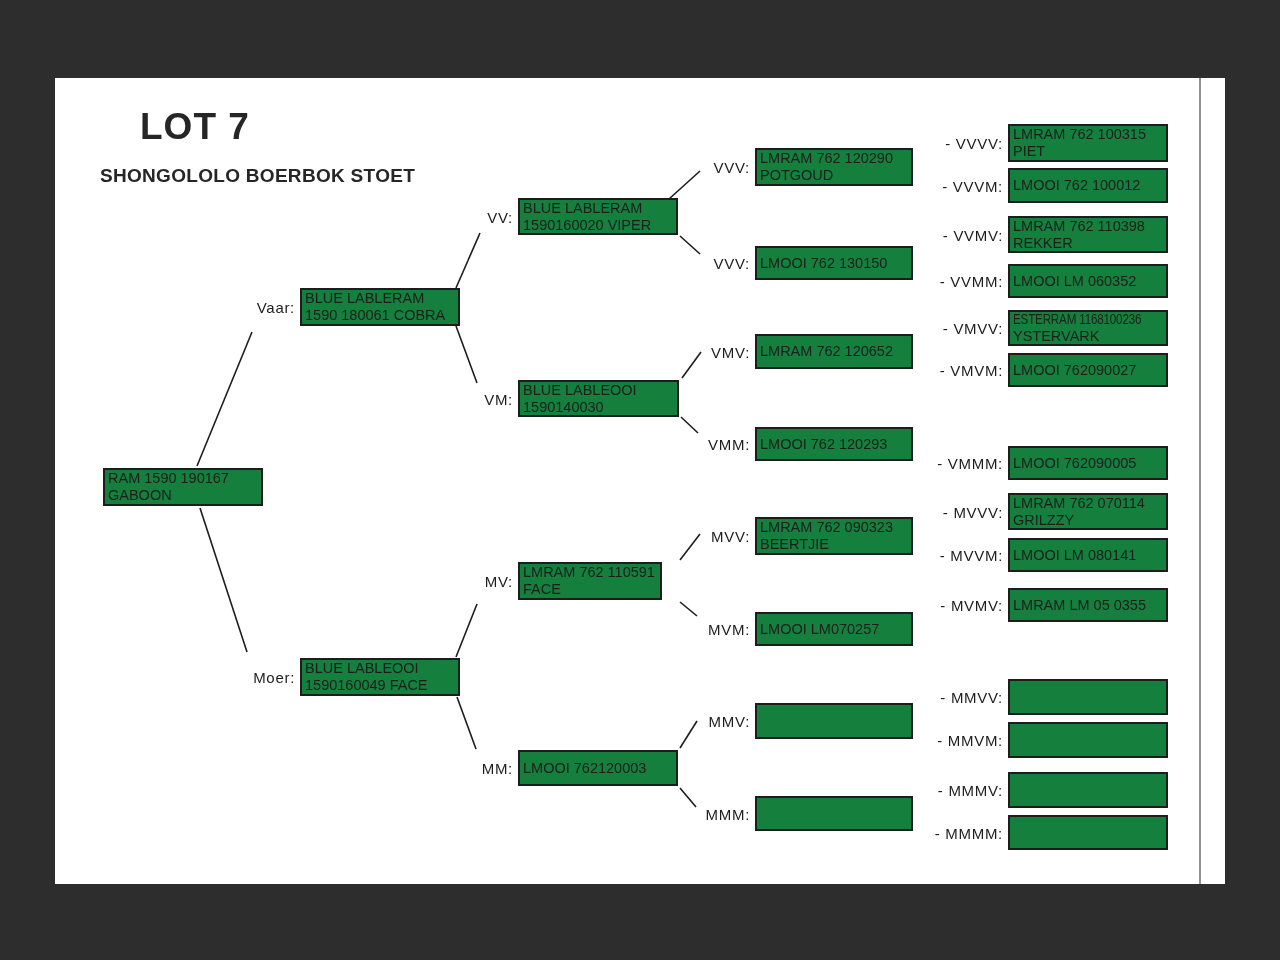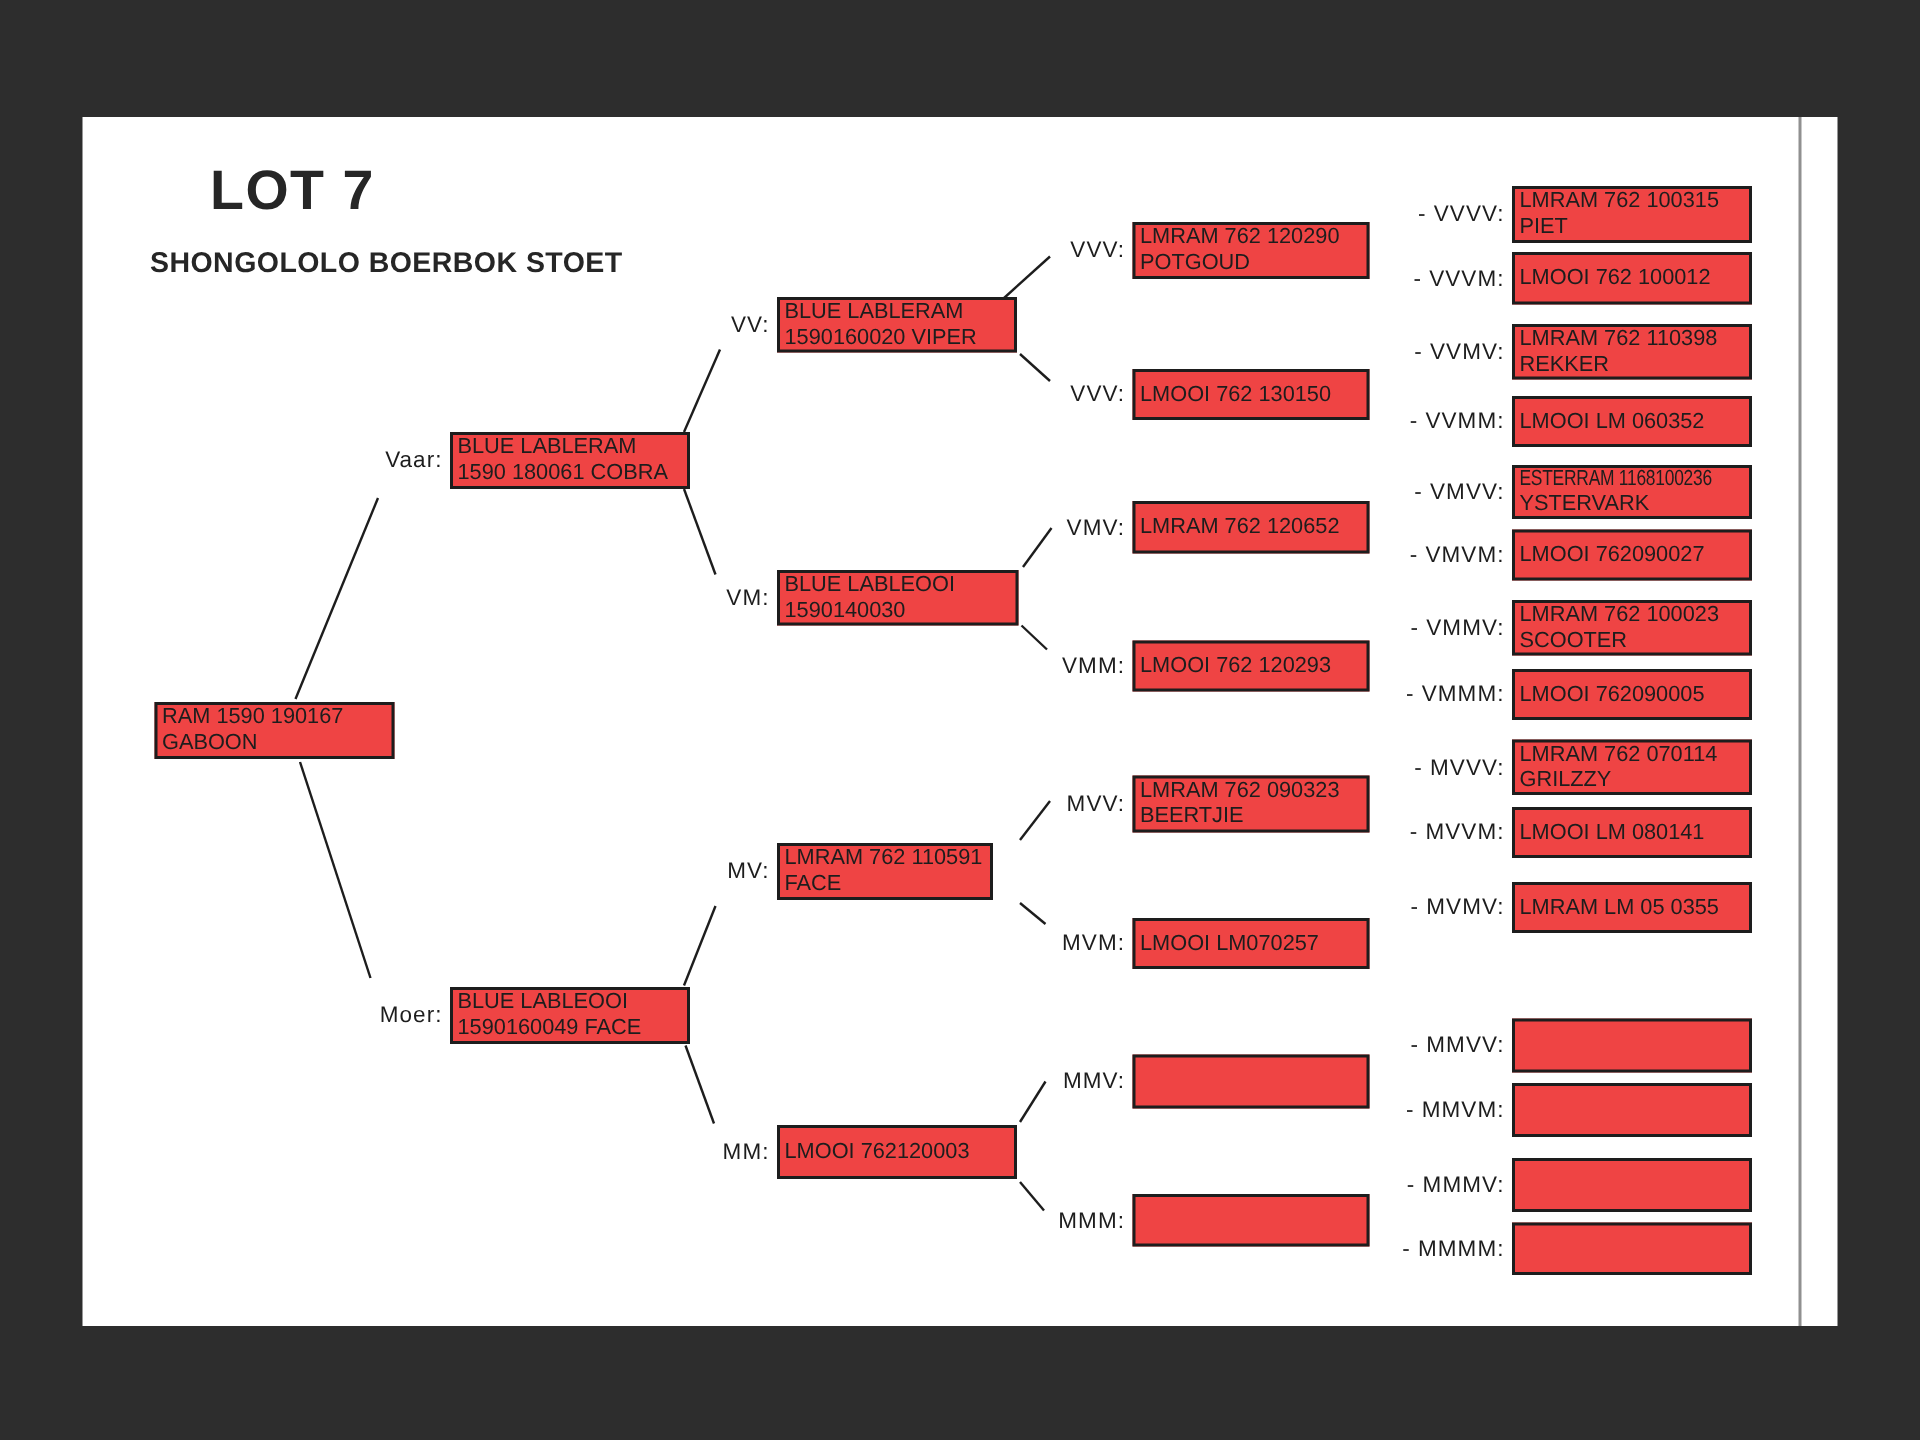--- a/index.html
+++ b/index.html
@@ -24,21 +24,21 @@
     font-size:37px; font-weight:900; letter-spacing:1px; color:#262626;margin-left:40px;
   }
   .subtitle {
     position:absolute; left:45px; top:87px;
     font-size:19px; font-weight:bold; letter-spacing:0.3px; color:#262626;
   }
   svg.connectors { position:absolute; inset:0; width:1170px; height:806px; }
   .node { position:absolute; }
   .nbox {
     position:absolute; inset:0;
-    background:#ef4444; border:2px solid #1d1d1d;
+    background:#15803d; border:2px solid #1d1d1d;
     display:flex; flex-direction:column; justify-content:center;
     padding:0 3px; font-size:14.5px; line-height:17px;
     white-space:nowrap; overflow:hidden; color:#1d1d1d;
   }
   .nlabel {
     position:absolute; right:100%; margin-right:5px;
     top:50%; transform:translateY(-50%);
     font-size:15px; letter-spacing:0.7px; white-space:nowrap; color:#1d1d1d;
   }
   .cond { transform:scaleX(0.8); transform-origin:left center; letter-spacing:-0.2px; }
@@ -199,27 +199,20 @@
       <div class="cond">ESTERRAM 1168100236</div>
       <div>YSTERVARK</div>
     </div>
   </div>
   <div class="node" style="left:953px;top:275px;width:160px;height:34px">
     <span class="nlabel">- VMVM:</span>
     <div class="nbox">
       <div>LMOOI 762090027</div>
     </div>
   </div>
-  <div class="node" style="left:953px;top:322px;width:160px;height:37px">
-    <span class="nlabel">- VMMV:</span>
-    <div class="nbox">
-      <div>LMRAM 762 100023</div>
-      <div>SCOOTER</div>
-    </div>
-  </div>
   <div class="node" style="left:953px;top:368px;width:160px;height:34px">
     <span class="nlabel">- VMMM:</span>
     <div class="nbox">
       <div>LMOOI 762090005</div>
     </div>
   </div>
   <div class="node" style="left:953px;top:415px;width:160px;height:37px">
     <span class="nlabel">- MVVV:</span>
     <div class="nbox">
       <div>LMRAM 762 070114</div>

